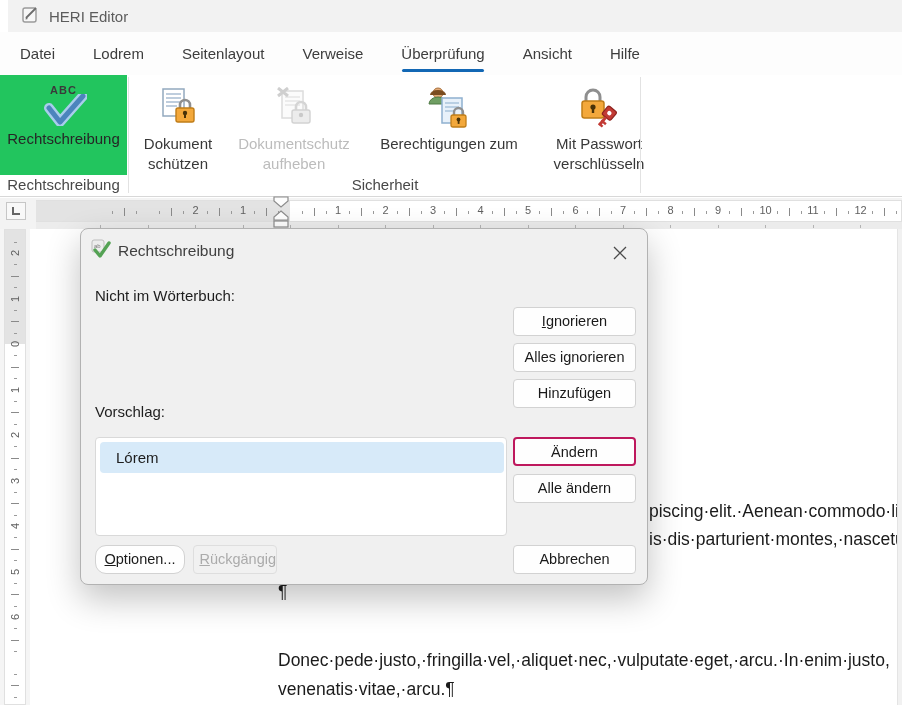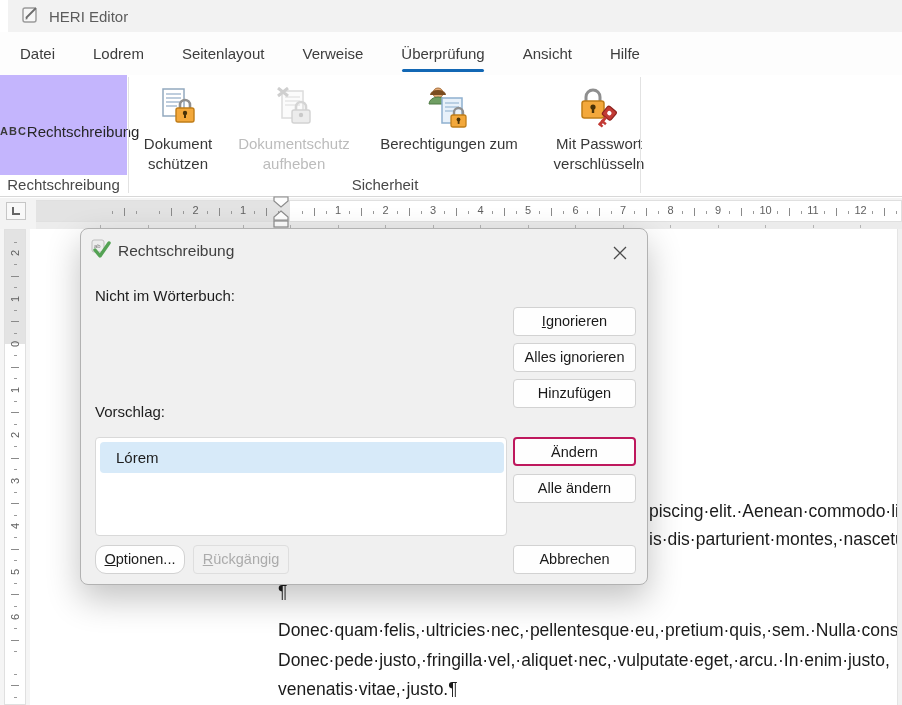--- a/index.html
+++ b/index.html
@@ -16,21 +16,21 @@
             background:#fdfdfd; display:flex; align-items:center; gap:34px; padding-left:18px; }
   .tab { font-size:15px; color:#3d3d3d; position:relative; height:100%;
          display:flex; align-items:center; cursor:default; padding:0 2px; }
   .tab.active::after { content:""; position:absolute; left:3px; right:3px; bottom:3px;
                        height:3px; border-radius:2px; background:#1267b4; }
 
   
   .ribbon { position:absolute; left:0; top:75px; width:902px; height:122px;
             background:#fff; border-bottom:1px solid #d8d8d8; }
   .spell-btn { position:absolute; left:0; top:0; width:127px; height:100px;
-               background:#c4b5fd; display:flex; flex-direction:row;
+               background:#22c55e; display:flex; flex-direction:column;
                align-items:center; justify-content:flex-start; padding-top:9px; }
   .spell-btn .rlabel { font-size:15px; color:#262626; margin-top:4px; }
   .group-label { position:absolute; font-size:15px; color:#484848; text-align:center; }
   .group-label.g1 { left:0; width:127px; top:101px; }
   .group-label.g2 { left:130px; width:510px; top:101px; }
   .vsep { position:absolute; top:2px; height:116px; width:1px; background:#e2e2e2; }
   .secgroup { position:absolute; left:132px; top:0; display:flex; gap:6px; }
   .rib-btn { display:flex; flex-direction:column; align-items:center; padding-top:7px; }
   .rib-btn .ic { height:52px; display:flex; align-items:center; justify-content:center; }
   .rib-btn .l1,.rib-btn .l2 { font-size:15px; line-height:20px; color:#383838; white-space:nowrap; }
@@ -96,22 +96,22 @@
   .sugg.s2 { top:54px; } .sugg.s3 { top:95px; }
   .btn { position:absolute; background:#fefefe; border:1px solid #d2d2d2; border-radius:4px;
          font-size:14.5px; color:#1a1a1a; font-family:"Liberation Sans",sans-serif;
          display:inline-block; text-align:center; cursor:default; }
   .btn.col { left:432px; width:123px; height:29px; line-height:27px; }
   .b-ignore{top:78px} .b-ignoreall{top:114px} .b-add{top:150px}
   .b-change{top:208px; height:30px; line-height:26px; border:2px solid #be185d;}
   .b-changeall{top:245px}
   .b-cancel{top:316px}
   .b-options{left:14px; top:316px; width:90px; height:29px; line-height:27px;border-radius:11px;}
-  .b-undo{left:112px; top:316px; width:96px; height:29px; line-height:27px;
-          background:#f1f1f1; border-color:#dedede; color:#ababab;}
+  .b-undo{left:112px; top:316px; width:84px; height:29px; line-height:27px;
+          background:#f1f1f1; border-color:#dedede; color:#ababab;text-align:right;}
   .accel::first-letter { text-decoration:underline; }
 </style>
 </head>
 <body>
 
 <div class="titlebar">
   <span>
     <svg width="19" height="19" viewBox="0 0 19 19">
       <rect x="2" y="3" width="13" height="14" rx="2" fill="#f7f7f7" stroke="#9a9a9a" stroke-width="1.4"></rect>
       <path d="M5 13 L13 5 M13 5 L15 3" stroke="#6d6d6d" stroke-width="1.8" fill="none"></path>
@@ -358,23 +358,22 @@
     <path d="M5 1 h14 v4 l-7 6 l-7 -6 Z" fill="#fdfdfd" stroke="#8c8c8c" stroke-width="1.2"></path>
     <path d="M12 15 l7 6 v3 h-14 v-3 Z" fill="#fdfdfd" stroke="#8c8c8c" stroke-width="1.2"></path>
     <rect x="5" y="25" width="14" height="6" fill="#fdfdfd" stroke="#8c8c8c" stroke-width="1.2"></rect>
   </svg>
 </div>
 
 <div class="page">
   <div class="frag frag-a">piscing·elit.·Aenean·commodo·lig</div>
   <div class="frag frag-b">is·dis·parturient·montes,·nascetu</div>
   <div class="frag frag-p">¶</div>
-  <div class="frag frag-c">Donec·quam·felis,·ultricies·nec,·pellentesque·eu,·pretium·quis,·sem.·Nulla·cons</div>
   <div class="frag frag-d">Donec·pede·justo,·fringilla·vel,·aliquet·nec,·vulputate·eget,·arcu.·In·enim·justo,</div>
-  <div class="frag frag-e">venenatis·vitae,·justo.¶</div>
+  <div class="frag frag-e">venenatis·vitae,·arcu.¶</div>
 </div>
 <div class="right-edge"></div>
 
 <div class="dialog">
   <div class="dlg-head">
     <span>
       <svg width="20" height="20" viewBox="0 0 20 20">
         <rect x="1" y="1" width="12" height="12" rx="2" fill="#ececec" stroke="#bdbdbd" stroke-width="1"></rect>
         <text x="3" y="9" font-size="6" fill="#7a7a7a" font-family="sans-serif">ab</text>
         <path d="M4 11 L9 17 L18 4" stroke="#54a254" stroke-width="3.4" fill="none" stroke-linecap="round" stroke-linejoin="round"></path>

